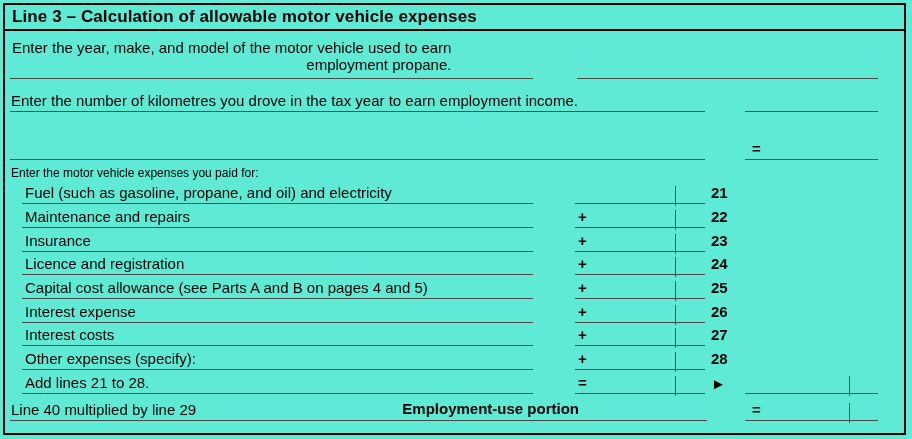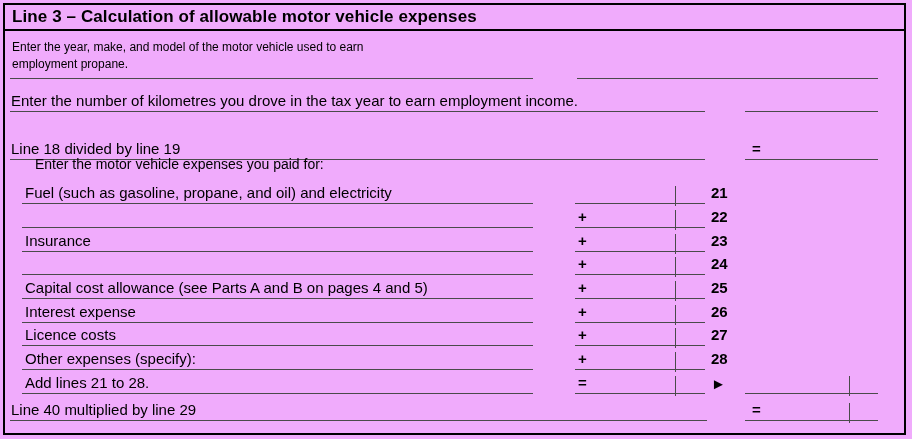--- a/index.html
+++ b/index.html
@@ -1,35 +1,35 @@
 <!DOCTYPE html>
 <html><head>
 <meta charset="utf-8">
 <style>
   html, body { margin:0; padding:0; background:#ffffff; }
   .canvas {
-    position:relative; width:912px; height:439px; background:#f0abfc;
+    position:relative; width:912px; height:439px; background:#5eead4;
     font-family:"Liberation Sans", sans-serif; color:#000; overflow:hidden;
   }
   .border-box {
     position:absolute; left:3px; top:3px; width:899px; height:428px;
     border:2px solid #000; box-sizing:content-box;
   }
   .title {
     position:absolute; left:12px; top:7px; font-size:17px; font-weight:bold;
     white-space:nowrap; letter-spacing:.1px;
   }
   .title-rule { position:absolute; left:5px; top:29px; width:899px; border-top:2px solid #000; }
 
-  .intro-text { position:absolute; left:12px; top:39px; font-size:12px; line-height:17px; white-space:nowrap; }
+  .intro-text { position:absolute; left:12px; top:39px; font-size:15px; line-height:17px; white-space:nowrap;text-align:right; }
   .ufield { position:absolute; height:17px; border-bottom:1.5px solid #4a4a4a; font-size:15px; }
   .intro-f1 { left:10px; top:61px; width:523px; }
   .intro-f2 { left:577px; top:61px; width:301px; }
 
-  .heading { position:absolute; left:11px; top:156px; font-size:14px; white-space:nowrap;margin-left:24px; }
+  .heading { position:absolute; left:11px; top:166px; font-size:12px; white-space:nowrap; }
 
   .row { position:absolute; left:0; width:788px; height:23px; font-size:15px; }
   .lbl { position:absolute; bottom:3px; white-space:nowrap; }
   .x10 { left:11px; }
   .x25 { left:25px; }
   .lbl-line { position:absolute; bottom:0; border-bottom:1.5px solid #4a4a4a; height:0; }
   .lbl-line.wide   { left:10px; width:695px; }
   .lbl-line.indent { left:22px; width:511px; }
   .lbl-line.full   { left:10px; width:697px; }
   .fld { position:absolute; bottom:0; height:21px; border-bottom:1.5px solid #4a4a4a; }
@@ -63,58 +63,59 @@
 
   <div class="row" style="top:89px">
     <span class="lbl x10">Enter the number of kilometres you drove in the tax year to earn employment income.</span>
     <div class="lbl-line wide"></div>
     <div class="fld outer"></div>
     <span class="num num-outer">18</span>
   </div>
 
 
   <div class="row" style="top:137px">
-    <span class="lbl x10">Line 18 divided by line 19</span>
     <div class="lbl-line wide"></div>
     <span class="op op-outer">=</span>
     <div class="fld outer"></div>
     <span class="num num-outer">20</span>
   </div>
 
   <div class="heading">Enter the motor vehicle expenses you paid for:</div>
 
   <div class="row" style="top:181px">
     <span class="lbl x25">Fuel (such as gasoline, propane, and oil) and electricity</span>
     <div class="lbl-line indent"></div>
     <div class="fld inner">
         <div class="cents" style="left:100px"></div>
       </div>
     <span class="num num-inner">21</span>
   </div>
 
   <div class="row" style="top:205px">
+    <span class="lbl x25">Maintenance and repairs</span>
     <div class="lbl-line indent"></div>
     <span class="op op-inner">+</span>
     <div class="fld inner">
         <div class="cents" style="left:100px"></div>
       </div>
     <span class="num num-inner">22</span>
   </div>
 
   <div class="row" style="top:229px">
     <span class="lbl x25">Insurance</span>
     <div class="lbl-line indent"></div>
     <span class="op op-inner">+</span>
     <div class="fld inner">
         <div class="cents" style="left:100px"></div>
       </div>
     <span class="num num-inner">23</span>
   </div>
 
   <div class="row" style="top:252px">
+    <span class="lbl x25">Licence and registration</span>
     <div class="lbl-line indent"></div>
     <span class="op op-inner">+</span>
     <div class="fld inner">
         <div class="cents" style="left:100px"></div>
       </div>
     <span class="num num-inner">24</span>
   </div>
 
   <div class="row" style="top:276px">
     <span class="lbl x25">Capital cost allowance (see Parts A and B on pages 4 and 5)</span>
@@ -130,21 +131,21 @@
     <span class="lbl x25">Interest expense</span>
     <div class="lbl-line indent"></div>
     <span class="op op-inner">+</span>
     <div class="fld inner">
         <div class="cents" style="left:100px"></div>
       </div>
     <span class="num num-inner">26</span>
   </div>
 
   <div class="row" style="top:323px">
-    <span class="lbl x25">Licence costs</span>
+    <span class="lbl x25">Interest costs</span>
     <div class="lbl-line indent"></div>
     <span class="op op-inner">+</span>
     <div class="fld inner">
         <div class="cents" style="left:100px"></div>
       </div>
     <span class="num num-inner">27</span>
   </div>
 
   <div class="row" style="top:347px">
     <span class="lbl x25">Other expenses (specify):</span>
@@ -166,19 +167,20 @@
     <span class="arrow">►</span>
     <div class="fld outer">
         <div class="cents" style="left:104px"></div>
       </div>
     <span class="num num-outer">29</span>
   </div>
 
   <div class="row" style="top:398px">
     <span class="lbl x10">Line 40 multiplied by line 29</span>
     <div class="lbl-line full"></div>
+    <span class="emphasis">Employment-use portion</span>
     <span class="op op-outer">=</span>
     <div class="fld outer">
         <div class="cents" style="left:104px"></div>
       </div>
     <span class="num num-outer">30</span>
   </div>
 </div>
 
 </body></html>

